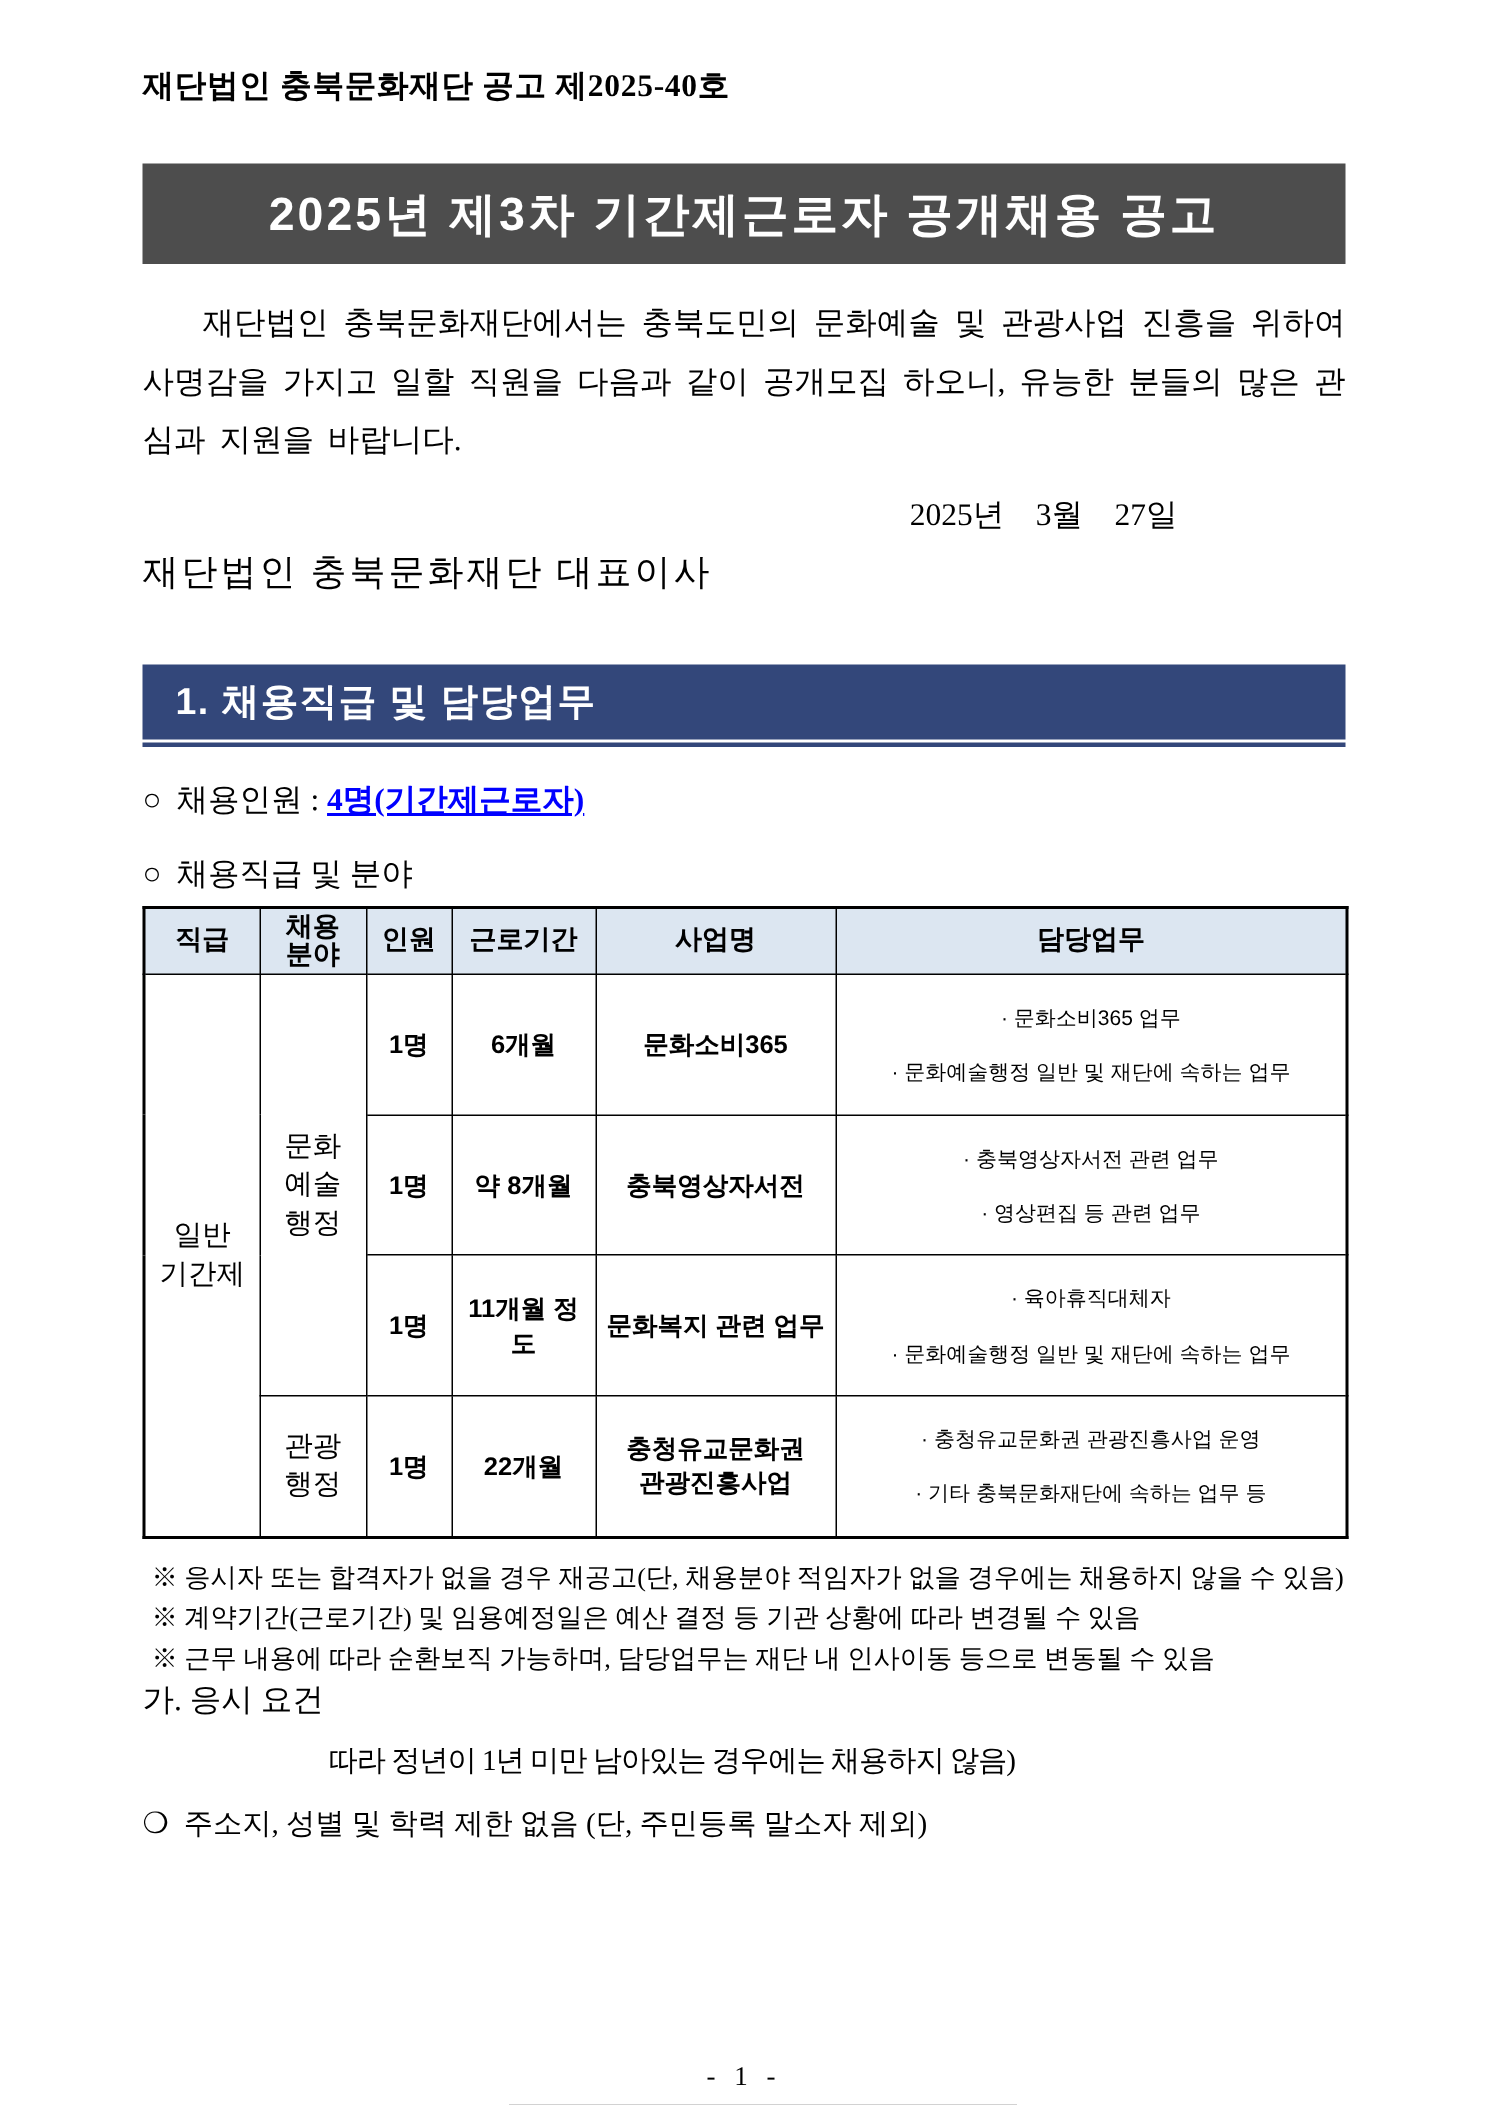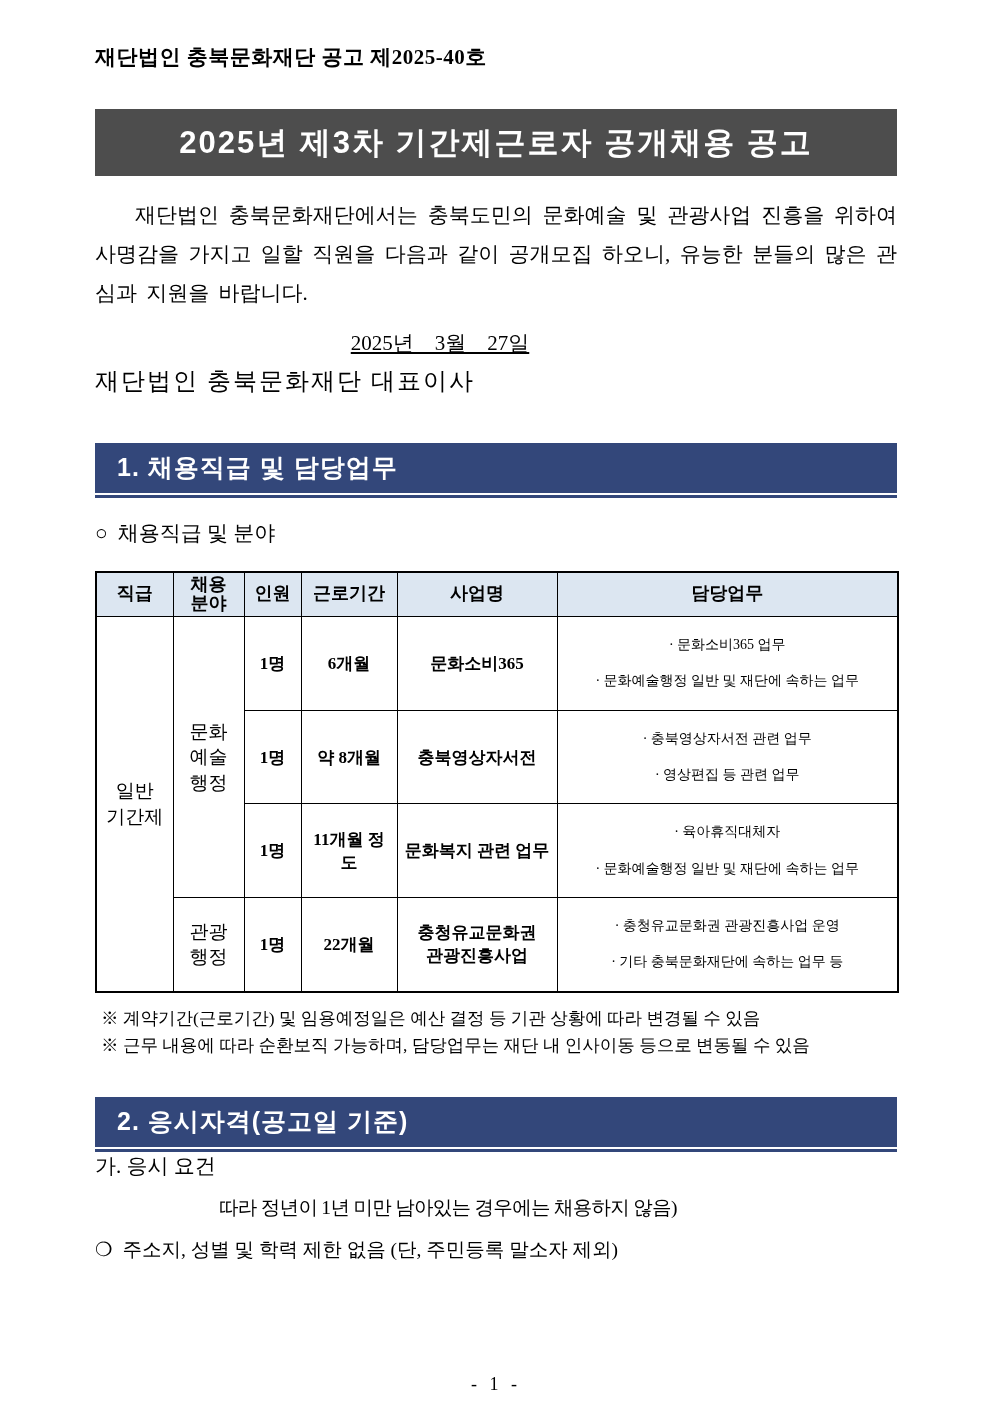--- a/index.html
+++ b/index.html
@@ -16,41 +16,41 @@
     color:#fff; font-family:"Liberation Sans", sans-serif;
     font-weight:bold; font-size:31px; letter-spacing:2px;
     display:flex; align-items:center; justify-content:center;
   }
 
   .intro {
     margin-top:20px; font-size:21px; line-height:1.85;
     text-align:justify; text-indent:40px; word-spacing:4px;
   }
 
-  .date-line { margin-top:16px; text-align:center; padding-right:112px;
-    font-size:21px; white-space:pre;text-decoration:underline; }
+  .date-line { margin-top:16px; text-align:right; padding-right:112px;
+    font-size:21px; white-space:pre; }
   .signer { margin-top:8px; text-align:left; padding-right:96px;
     font-size:24px; letter-spacing:2px; }
 
   .section-header-wrap { margin-top:46px; border-bottom:3px solid var(--section-bg,#33477a); padding-bottom:2px; }
   .section-header {
     background:var(--section-bg,#33477a); color:#fff; height:50px;
     font-family:"Liberation Sans", sans-serif; font-weight:bold;
     font-size:25px; letter-spacing:1px;
     display:flex; align-items:center; padding-left:22px;
   }
 
   .bullet-line { margin-top:21px; font-size:21px; }
   .bullet-line .marker { margin-right:10px; }
   .link { color:var(--link-color,#0000ff); font-weight:bold; text-decoration:underline; cursor:pointer; }
 
   table.recruit {
-    margin-top:24px; border-collapse:collapse; table-layout:fixed;
+    margin-top:8px; border-collapse:collapse; table-layout:fixed;
     width:802px; border:2px solid #000;
-    font-family:Liberation Serif, serif;
+    font-family:Liberation Sans, sans-serif;
   }
   table.recruit th, table.recruit td {
     border:1px solid #000; text-align:center; vertical-align:middle;
     padding:2px 4px; white-space:pre-line;
   }
   table.recruit th { background:var(--th-bg,#dce6f1); font-size:18px; font-weight:bold; height:45px; line-height:1.1; }
   td.rank, td.field { font-size:19px; line-height:1.35; }
   td.count, td.period, td.project { font-weight:bold; font-size:17px; }
   td.duties { text-align:left; padding:3px 6px; font-size:14px; font-weight:normal; }
   .duty { padding-left:13px; text-indent:-13px; line-height:1.45; }
@@ -78,20 +78,23 @@
 
   <p class="intro">재단법인 충북문화재단에서는 충북도민의 문화예술 및 관광사업 진흥을 위하여 사명감을 가지고 일할 직원을 다음과 같이 공개모집 하오니, 유능한 분들의 많은 관심과 지원을 바랍니다.</p>
 
   <div class="date-line">2025년    3월    27일</div>
   <div class="signer">재단법인 충북문화재단 대표이사</div>
 
   <div class="section-header-wrap">
     <div class="section-header">1. 채용직급 및 담당업무</div>
   </div>
 
+  <div class="bullet-line">
+    <span class="marker">○</span><span>채용인원 : </span><span class="link">4명(기간제근로자)</span>
+  </div>
   <div class="bullet-line">
     <span class="marker">○</span><span>채용직급 및 분야</span>
   </div>
 
   <table class="recruit">
     <colgroup>
       <col style="width:77px">
         <col style="width:71px">
         <col style="width:57px">
       <col style="width:96px">
@@ -149,27 +152,25 @@
 관광진흥사업</td>
       <td class="duties">
         <div class="duty">· 충청유교문화권 관광진흥사업 운영</div>
         <div class="duty">· 기타 충북문화재단에 속하는 업무 등</div>
       </td>
     </tr>
   </tbody>
     </table>
 
   <div class="notes">
+    <div>※ 응시자 또는 합격자가 없을 경우 재공고(단, 채용분야 적임자가 없을 경우에는 채용하지 않을 수 있음)</div>
     <div>※ 계약기간(근로기간) 및 임용예정일은 예산 결정 등 기관 상황에 따라 변경될 수 있음</div>
     <div>※ 근무 내용에 따라 순환보직 가능하며, 담당업무는 재단 내 인사이동 등으로 변동될 수 있음</div>
   </div>
 
-  <div class="section-header-wrap" style="margin-top:38px">
-    <div class="section-header">2. 응시자격(공고일 기준)</div>
-  </div>
 
   <div class="sub-heading">가. 응시 요건</div>
 
   <div class="req-item tight">
     <div class="indent-deep">따라 정년이 1년 미만 남아있는 경우에는 채용하지 않음)</div>
   </div>
 
   <div class="req-item">
     <span class="marker">❍</span><span>주소지, 성별 및 학력 제한 없음 (단, 주민등록 말소자 제외)</span>
   </div>

